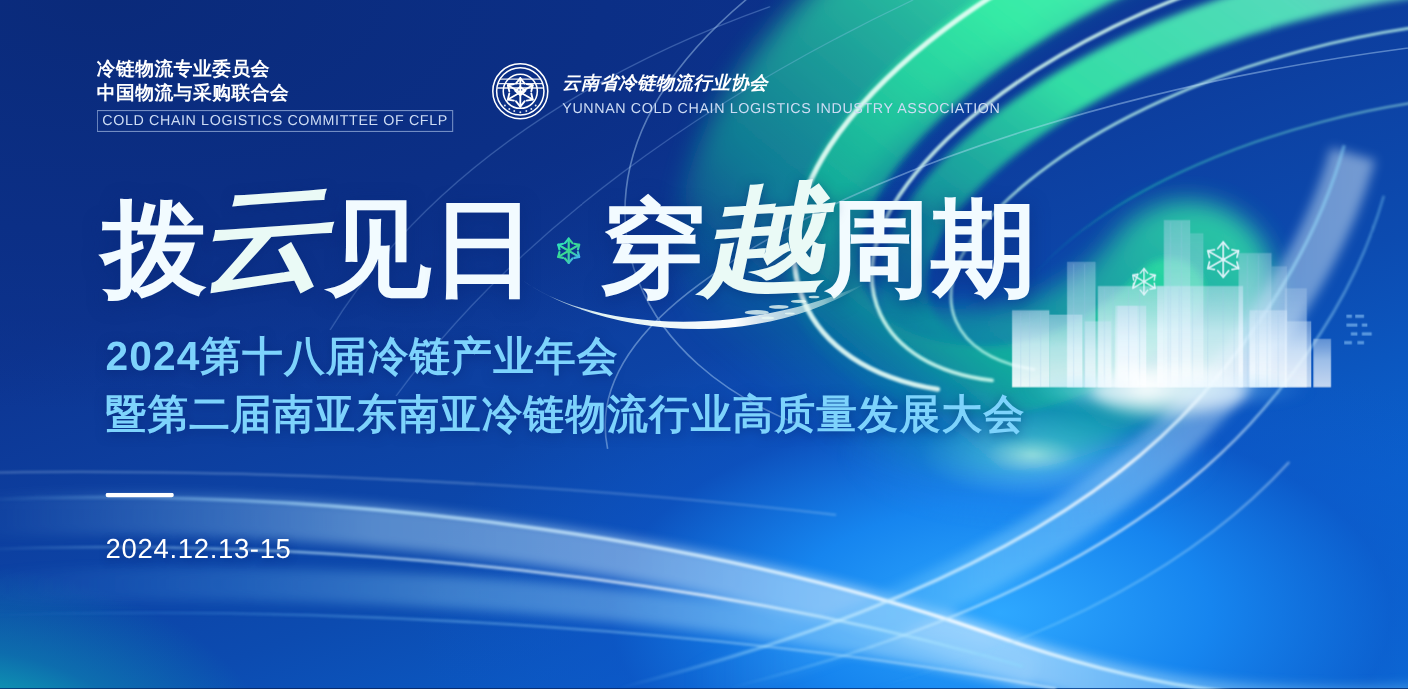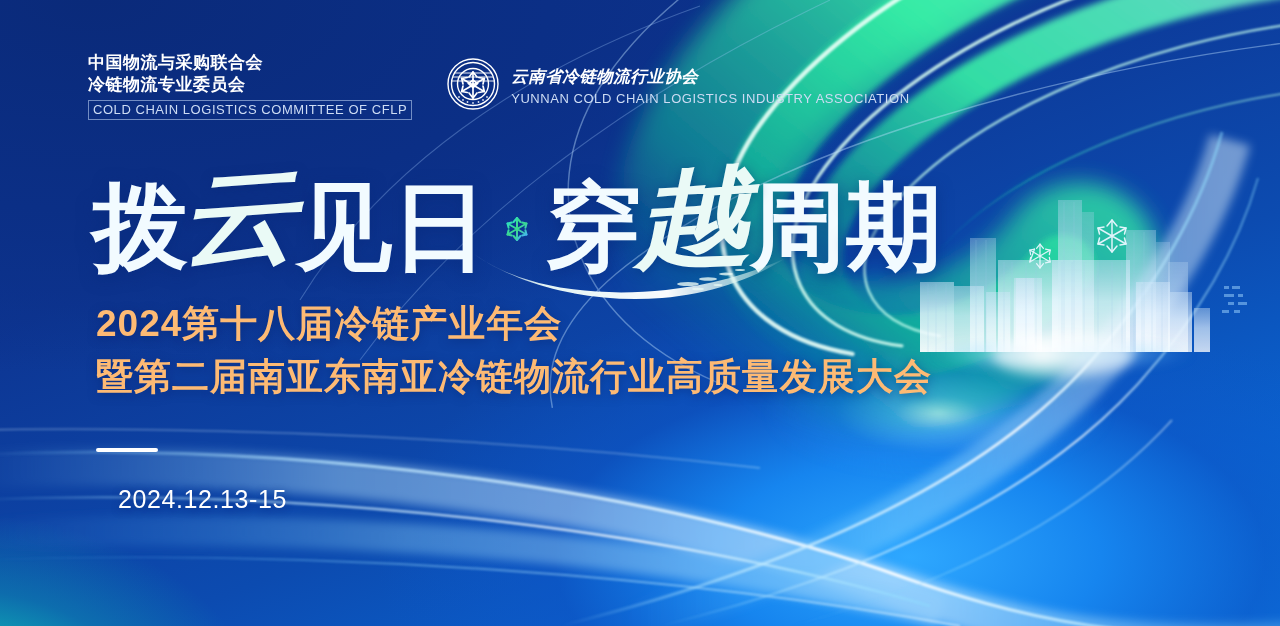--- a/index.html
+++ b/index.html
@@ -110,38 +110,37 @@
     width:320px;height:60px;
     pointer-events:none;
   }
   .brush-stroke svg{width:100%;height:100%;display:block;}
 
   
   .subtitle{
     position:absolute;left:96px;top:298px;
   }
   .sub-line{
-    color:#fdba74;font-weight:700;
+    color:#7dd3fc;font-weight:700;
     font-size:37px;line-height:1.42;
     letter-spacing:1px;
     white-space:nowrap;
     text-shadow:0 2px 10px rgba(6,36,110,.5);
   }
 
   
   .rule{
     position:absolute;left:96px;top:448px;
     width:62px;height:4px;border-radius:2px;
     background:#ffffff;
   }
   .footer{
     position:absolute;left:96px;top:485px;
     display:flex;align-items:flex-end;gap:22px;
     white-space:nowrap;
-    margin-left:22px;
   }
   .foot-text{
     color:#ffffff;font-size:25px;letter-spacing:.6px;
     text-shadow:0 2px 8px rgba(6,36,110,.45);
   }
 </style>
 </head>
 <body>
 
 <div id="banner">
@@ -327,22 +326,22 @@
         <ellipse cx="150" cy="170" rx="70" ry="22" fill="#ffffff" opacity=".55"></ellipse>
       </g>
       <path d="M0,168 L360,168" stroke="url(#ground)" stroke-width="2.2" opacity=".9"></path>
     </svg>
   </div>
 
   <div class="logo-bar">
 
     <div class="logo">
       <div class="logo-text">
+        <div class="logo-cn">冷链物流专业委员会</div>
         <div class="logo-cn">中国物流与采购联合会</div>
-        <div class="logo-cn">冷链物流专业委员会</div>
         <div class="logo-en boxed">Cold Chain Logistics Committee of CFLP</div>
       </div>
     </div>
 
     <div class="logo">
       <div class="logo-mark">
         <svg width="54" height="54" viewBox="0 0 54 54">
           <g fill="none" stroke="#ffffff" stroke-width="1.4">
             <circle cx="27" cy="27" r="25"></circle>
             <circle cx="27" cy="27" r="21.5"></circle>

